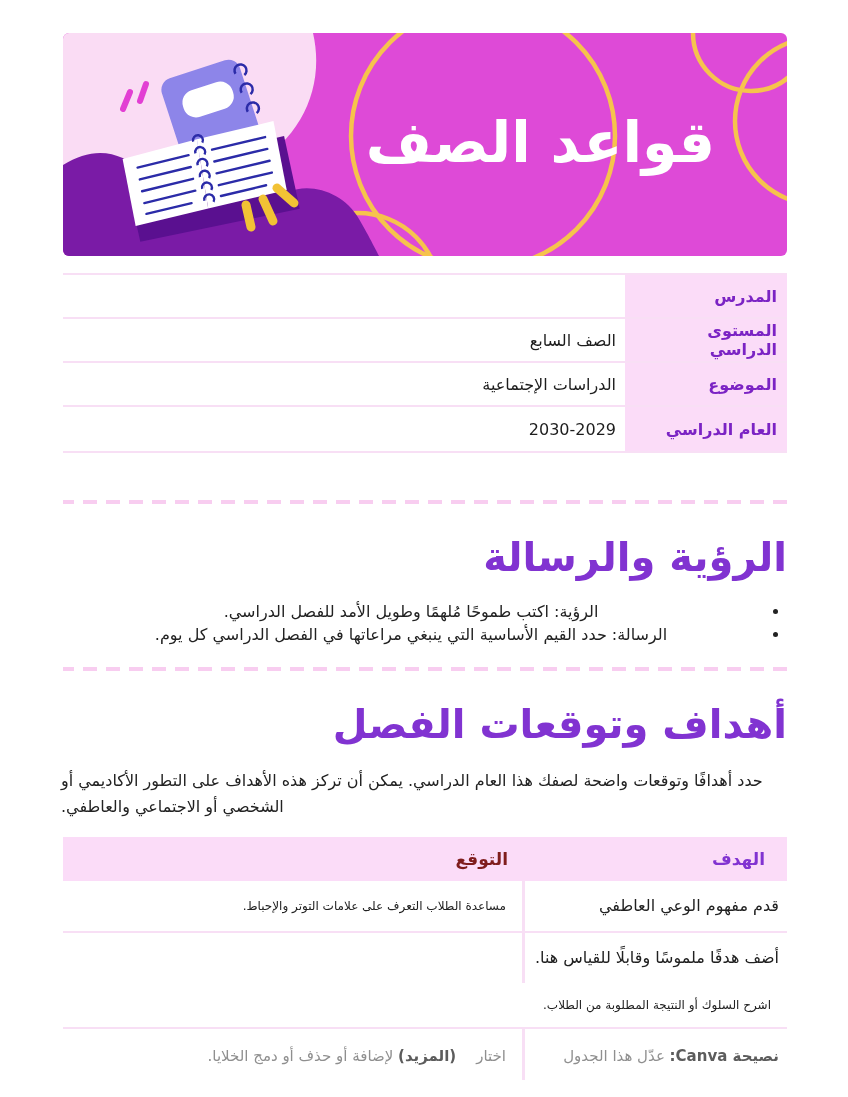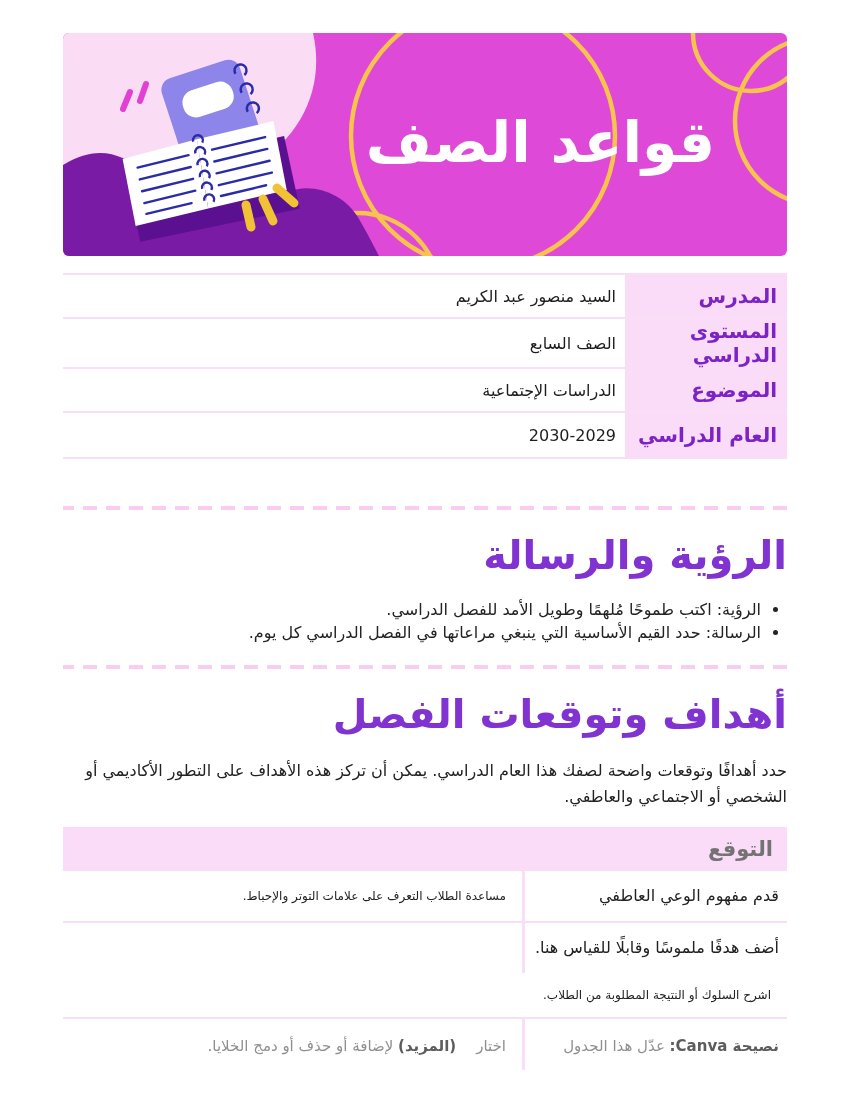--- a/index.html
+++ b/index.html
@@ -10,39 +10,39 @@
 
   
   .banner { position:relative; margin-top:33px; width:724px; height:223px; background:#de4ad7; border-radius:6px; overflow:hidden; }
   .banner svg { position:absolute; inset:0; width:100%; height:100%; }
   .banner-title { position:absolute; top:50%; right:72px; transform:translateY(-54%); color:#ffffff; font-size:57px; font-weight:bold; letter-spacing:0; white-space:nowrap; }
 
   
   .info-table { margin-top:17px; width:724px; border-top:2px solid #f8dff5; border-bottom:2px solid #f8dff5; }
   .info-row { display:flex; min-height:44px; border-bottom:2px solid #f8dff5; align-items:stretch; }
   .info-row:last-child { border-bottom:none; }
-  .info-label { width:162px; background:#fbdcf8; display:flex; align-items:center; justify-content:flex-start; padding:0 10px; color:#7b23c4; font-weight:600; font-size:20px; }
+  .info-label { width:162px; background:#fbdcf8; display:flex; align-items:center; justify-content:flex-start; padding:0 10px; color:#7b23c4; font-weight:600; font-size:16px; }
   .info-value { flex:1; display:flex; align-items:center; justify-content:flex-start; padding:0 9px; font-size:16px; color:#1d1d1d; }
 
   
   .divider { width:724px; height:4px; background:repeating-linear-gradient(to left, #f8cdf0 0 14px, transparent 14px 23px); }
   .divider.d1 { margin-top:47px; }
   .divider.d2 { margin-top:21px; }
 
   
-  .section-heading { margin-top:18px; font-size:40px; line-height:1.35; color:#8133d1; font-weight:bold; text-align:right; }
+  .section-heading { margin-top:26px; font-size:40px; line-height:1.35; color:#8133d1; font-weight:bold; text-align:right; }
   .bullets { margin-top:16px; padding-right:26px; list-style:disc; }
-  .bullets li { font-size:16px; line-height:1.45; color:#222222; }
-  .intro { margin-top:17px; font-size:16px; line-height:1.6; color:#222222; text-align:right; }
+  .bullets li { font-size:16px; line-height:1.45; color:#222222;text-align:center; }
+  .intro { margin-top:17px; font-size:16px; line-height:1.6; color:#222222; text-align:left; }
 
   
   .goals-table { margin-top:17px; width:724px; }
   .goals-header { display:flex; background:#fbdcf8; min-height:44px; align-items:center; }
   .goals-header .h-goal { width:265px; padding:0 22px 0 0; color:#8133d1; font-weight:600; font-size:17px; }
-  .goals-header .h-exp { flex:1; padding:0 14px 0 16px; color:#737373; font-weight:600; font-size:21px; }
+  .goals-header .h-exp { flex:1; padding:0 14px 0 16px; color:#7f1d1d; font-weight:600; font-size:17px; }
   .goals-row { display:flex; align-items:stretch; border-bottom:2px solid #f8dff5; }
   .goals-row.no-border { border-bottom:none; }
   .g-goal { width:265px; border-left:3px solid #f8dff5; display:flex; align-items:center; justify-content:flex-start; padding:13px 8px; font-size:16px; line-height:1.5; }
   .g-exp { flex:1; display:flex; align-items:center; justify-content:flex-start; padding:13px 16px; font-size:12px; line-height:1.5; }
   .row-1 { min-height:52px; }
   .row-2 { min-height:72px;flex-direction:column; }
   .row-tip { min-height:66px; align-items:flex-start; }
   .row-tip .g-goal, .row-tip .g-exp { align-items:flex-end; padding-top:16px; font-size:15px; color:#8f8f8f; }
   .tip-bold { font-weight:bold; color:#5c5c5c; }
   .gap-after { margin-left:20px; }
@@ -111,21 +111,20 @@
           <line x1="200" y1="166" x2="210" y2="188"></line>
           <line x1="214" y1="155" x2="231" y2="170"></line>
         </g>
       </svg>
       <div class="banner-title">قواعد الصف</div>
     </div>
 
     <div class="info-table">
       <div class="info-row">
         <div class="info-label">المدرس</div>
-        <div class="info-value">السيد منصور عبد الكريم</div>
       </div>
       <div class="info-row">
         <div class="info-label">المستوى الدراسي</div>
         <div class="info-value">الصف السابع</div>
       </div>
       <div class="info-row">
         <div class="info-label">الموضوع</div>
         <div class="info-value">الدراسات الإجتماعية</div>
       </div>
       <div class="info-row">
@@ -142,20 +141,21 @@
       <li>الرسالة: حدد القيم الأساسية التي ينبغي مراعاتها في الفصل الدراسي كل يوم.</li>
     </ul>
 
     <div class="divider d2"></div>
 
     <h1 class="section-heading">أهداف وتوقعات الفصل</h1>
     <p class="intro">حدد أهدافًا وتوقعات واضحة لصفك هذا العام الدراسي. يمكن أن تركز هذه الأهداف على التطور الأكاديمي أو الشخصي أو الاجتماعي والعاطفي.</p>
 
     <div class="goals-table">
       <div class="goals-header">
+        <div class="h-goal">الهدف</div>
         <div class="h-exp">التوقع</div>
       </div>
       <div class="goals-row row-1">
         <div class="g-goal">قدم مفهوم الوعي العاطفي</div>
         <div class="g-exp">مساعدة الطلاب التعرف على علامات التوتر والإحباط.</div>
       </div>
       <div class="goals-row row-2">
         <div class="g-goal">أضف هدفًا ملموسًا وقابلًا للقياس هنا.</div>
         <div class="g-exp">اشرح السلوك أو النتيجة المطلوبة من الطلاب.</div>
       </div>

